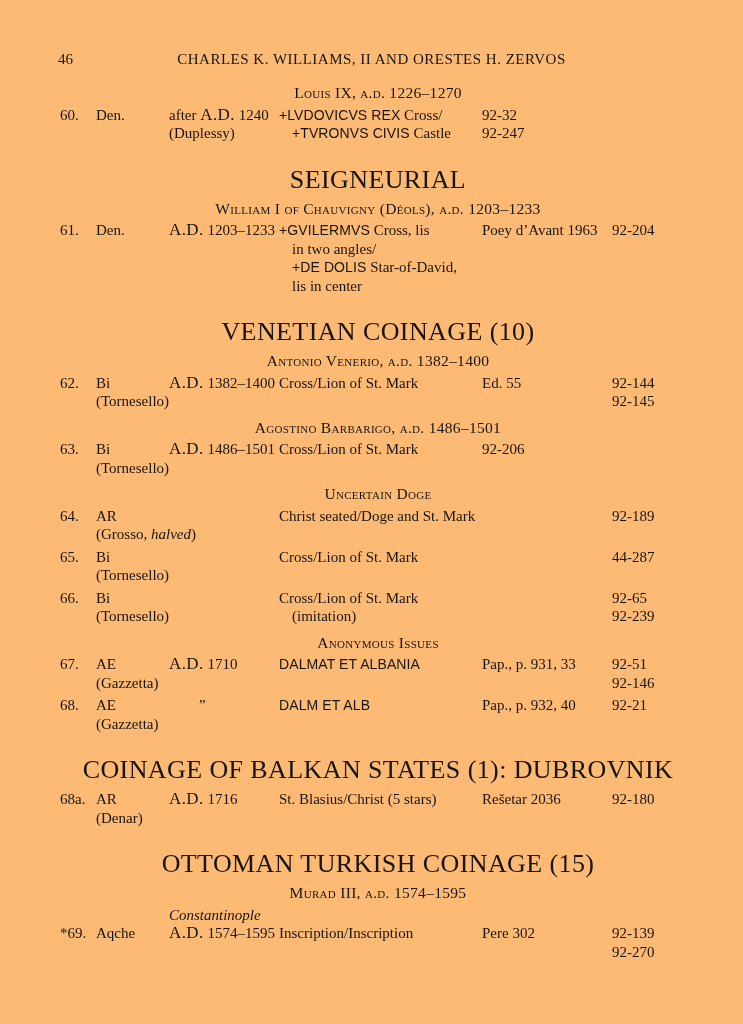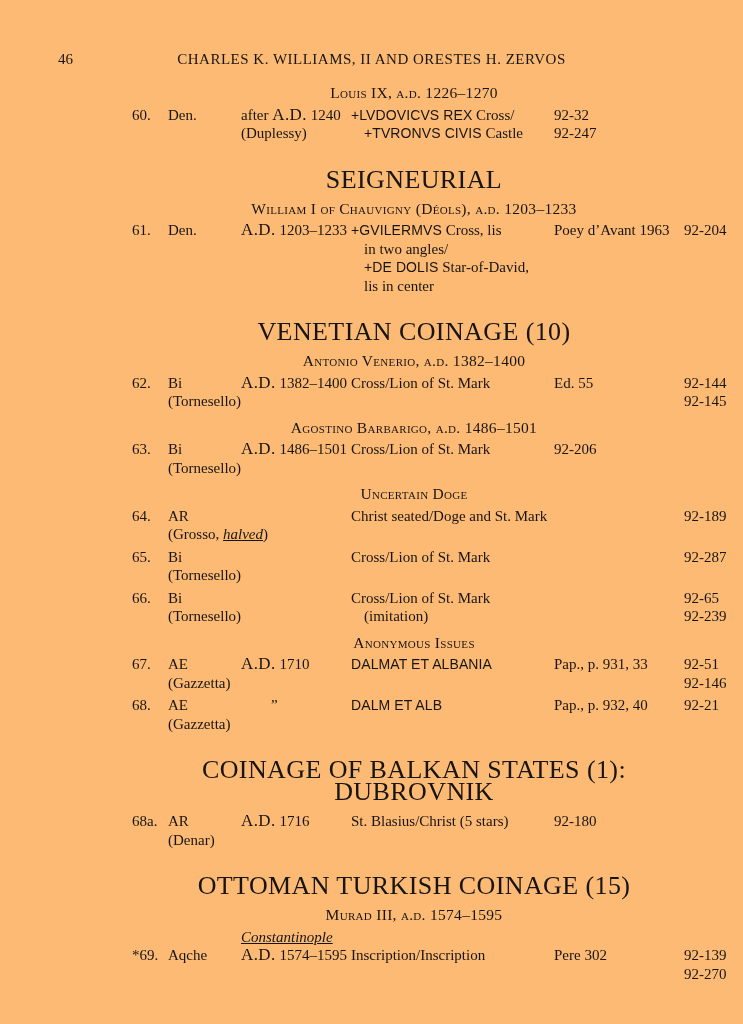--- a/index.html
+++ b/index.html
@@ -4,40 +4,40 @@
 <style>
   html,body { margin:0; padding:0; background:#ffffff; }
   .page {
     width:743px; height:1024px; margin:0 auto; background:#fdba74; color:#171513;
     font-family:"Liberation Serif", serif; font-size:15px; line-height:18.5px;
     box-sizing:border-box; padding-top:50px; position:relative; overflow:hidden;
   }
   .page-header { position:relative; height:19px; }
   .page-num { position:absolute; left:58px; top:0; }
   .running-head { display:block; text-align:center; letter-spacing:0.5px; }
-  .content { padding:0 43px 0 112px;margin-left:16px; }
+  .content { padding:0 43px 0 56px; }
   .heading {
     text-align:center; font-size:26px; line-height:22px; letter-spacing:0.4px;
     margin:26px 0 9px;
   }
   .subheading {
     text-align:center; font-variant:small-caps; font-size:15.5px;
     letter-spacing:0.3px; margin:8px 0 3px;
   }
   .content > .subheading:first-child { margin-top:15px; }
   .row { display:grid; grid-template-columns:40px 73px 110px 203px 130px 1fr; margin-bottom:4px; }
   .cell { min-height:18.5px; }
   .line { white-space:nowrap; }
   .no-cell { padding-left:4px; }
   .no-italic { }
   .lead-date .cell:not(.date-cell) { padding-top:18.5px; }
   .ind1 { padding-left:13px; }
   .ind2 { padding-left:30px; }
   .sc { font-size:17px; letter-spacing:0.4px; }
-  .it { font-style:italic;text-decoration:underline; }
+  .it { font-style:italic; }
   .lg { font-family:"Liberation Sans", sans-serif; font-size:14px; letter-spacing:0.1px; }
   .rm { }
 </style>
 </head>
 <body>
 
 <div class="page">
   <div class="page-header">
     <span class="page-num">46</span>
     <span class="running-head">CHARLES K. WILLIAMS, II AND ORESTES H. ZERVOS</span>
@@ -145,21 +145,21 @@
         <div class="cell denom-cell">
           <div class="line"><span class="seg rm">Bi</span></div>
           <div class="line"><span class="seg rm">(Tornesello)</span></div>
         </div>
         <div class="cell date-cell"></div>
         <div class="cell desc-cell">
           <div class="line"><span class="seg rm">Cross/Lion of St. Mark</span></div>
         </div>
         <div class="cell ref-cell"></div>
         <div class="cell inv-cell">
-          <div class="line"><span class="seg rm">92-287</span></div>
+          <div class="line"><span class="seg rm">44-287</span></div>
         </div>
       </div>
       <div class="row">
         <div class="cell no-cell no-italic"><span class="no">66.</span></div>
         <div class="cell denom-cell">
           <div class="line"><span class="seg rm">Bi</span></div>
           <div class="line"><span class="seg rm">(Tornesello)</span></div>
         </div>
         <div class="cell date-cell"></div>
         <div class="cell desc-cell">
@@ -217,20 +217,23 @@
         <div class="cell no-cell"><span class="no">68a.</span></div>
         <div class="cell denom-cell">
           <div class="line"><span class="seg rm">AR</span></div>
           <div class="line"><span class="seg rm">(Denar)</span></div>
         </div>
         <div class="cell date-cell">
           <div class="line"><span class="seg sc">A.D.</span><span class="seg rm"> 1716</span></div>
         </div>
         <div class="cell desc-cell">
           <div class="line"><span class="seg rm">St. Blasius/Christ (5 stars)</span></div>
+        </div>
+        <div class="cell ref-cell">
+          <div class="line"><span class="seg rm">Rešetar 2036</span></div>
         </div>
         <div class="cell inv-cell">
           <div class="line"><span class="seg rm">92-180</span></div>
         </div>
       </div>
       <div class="heading">OTTOMAN TURKISH COINAGE (15)</div>
       <div class="subheading">Murad III, a.d. 1574–1595</div>
       <div class="row lead-date">
         <div class="cell no-cell no-italic"><span class="no">*69.</span></div>
         <div class="cell denom-cell">

